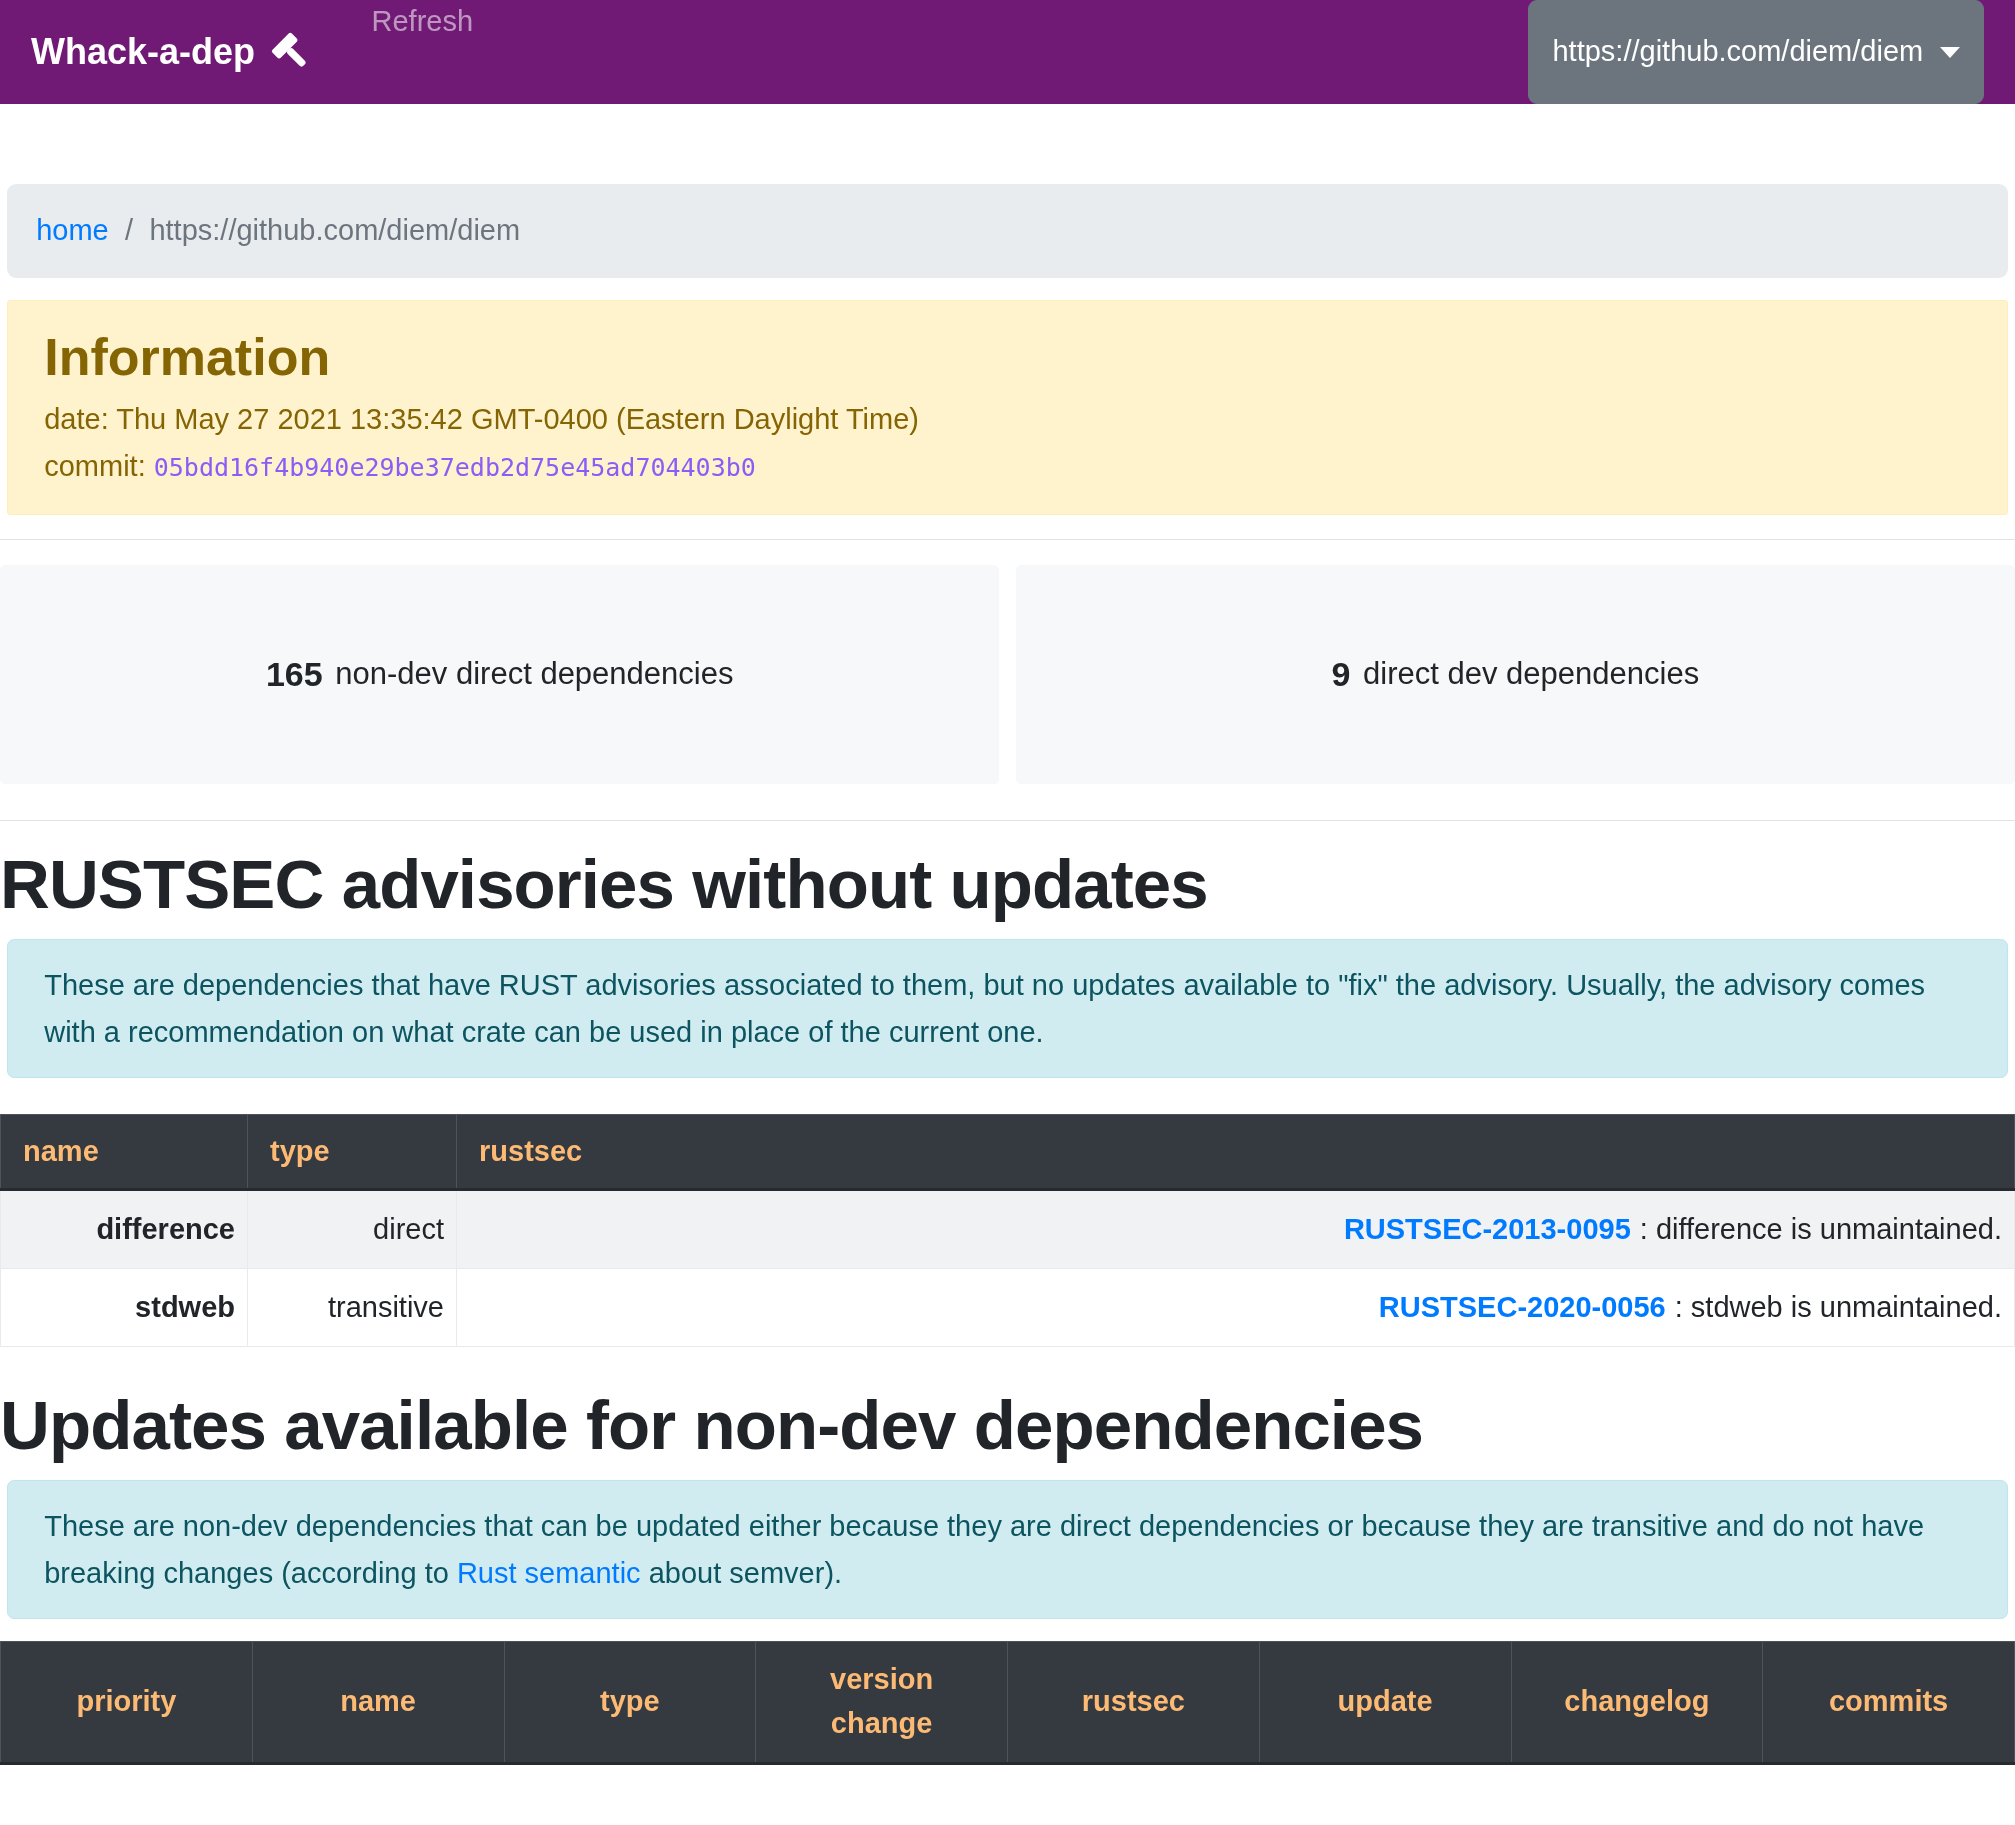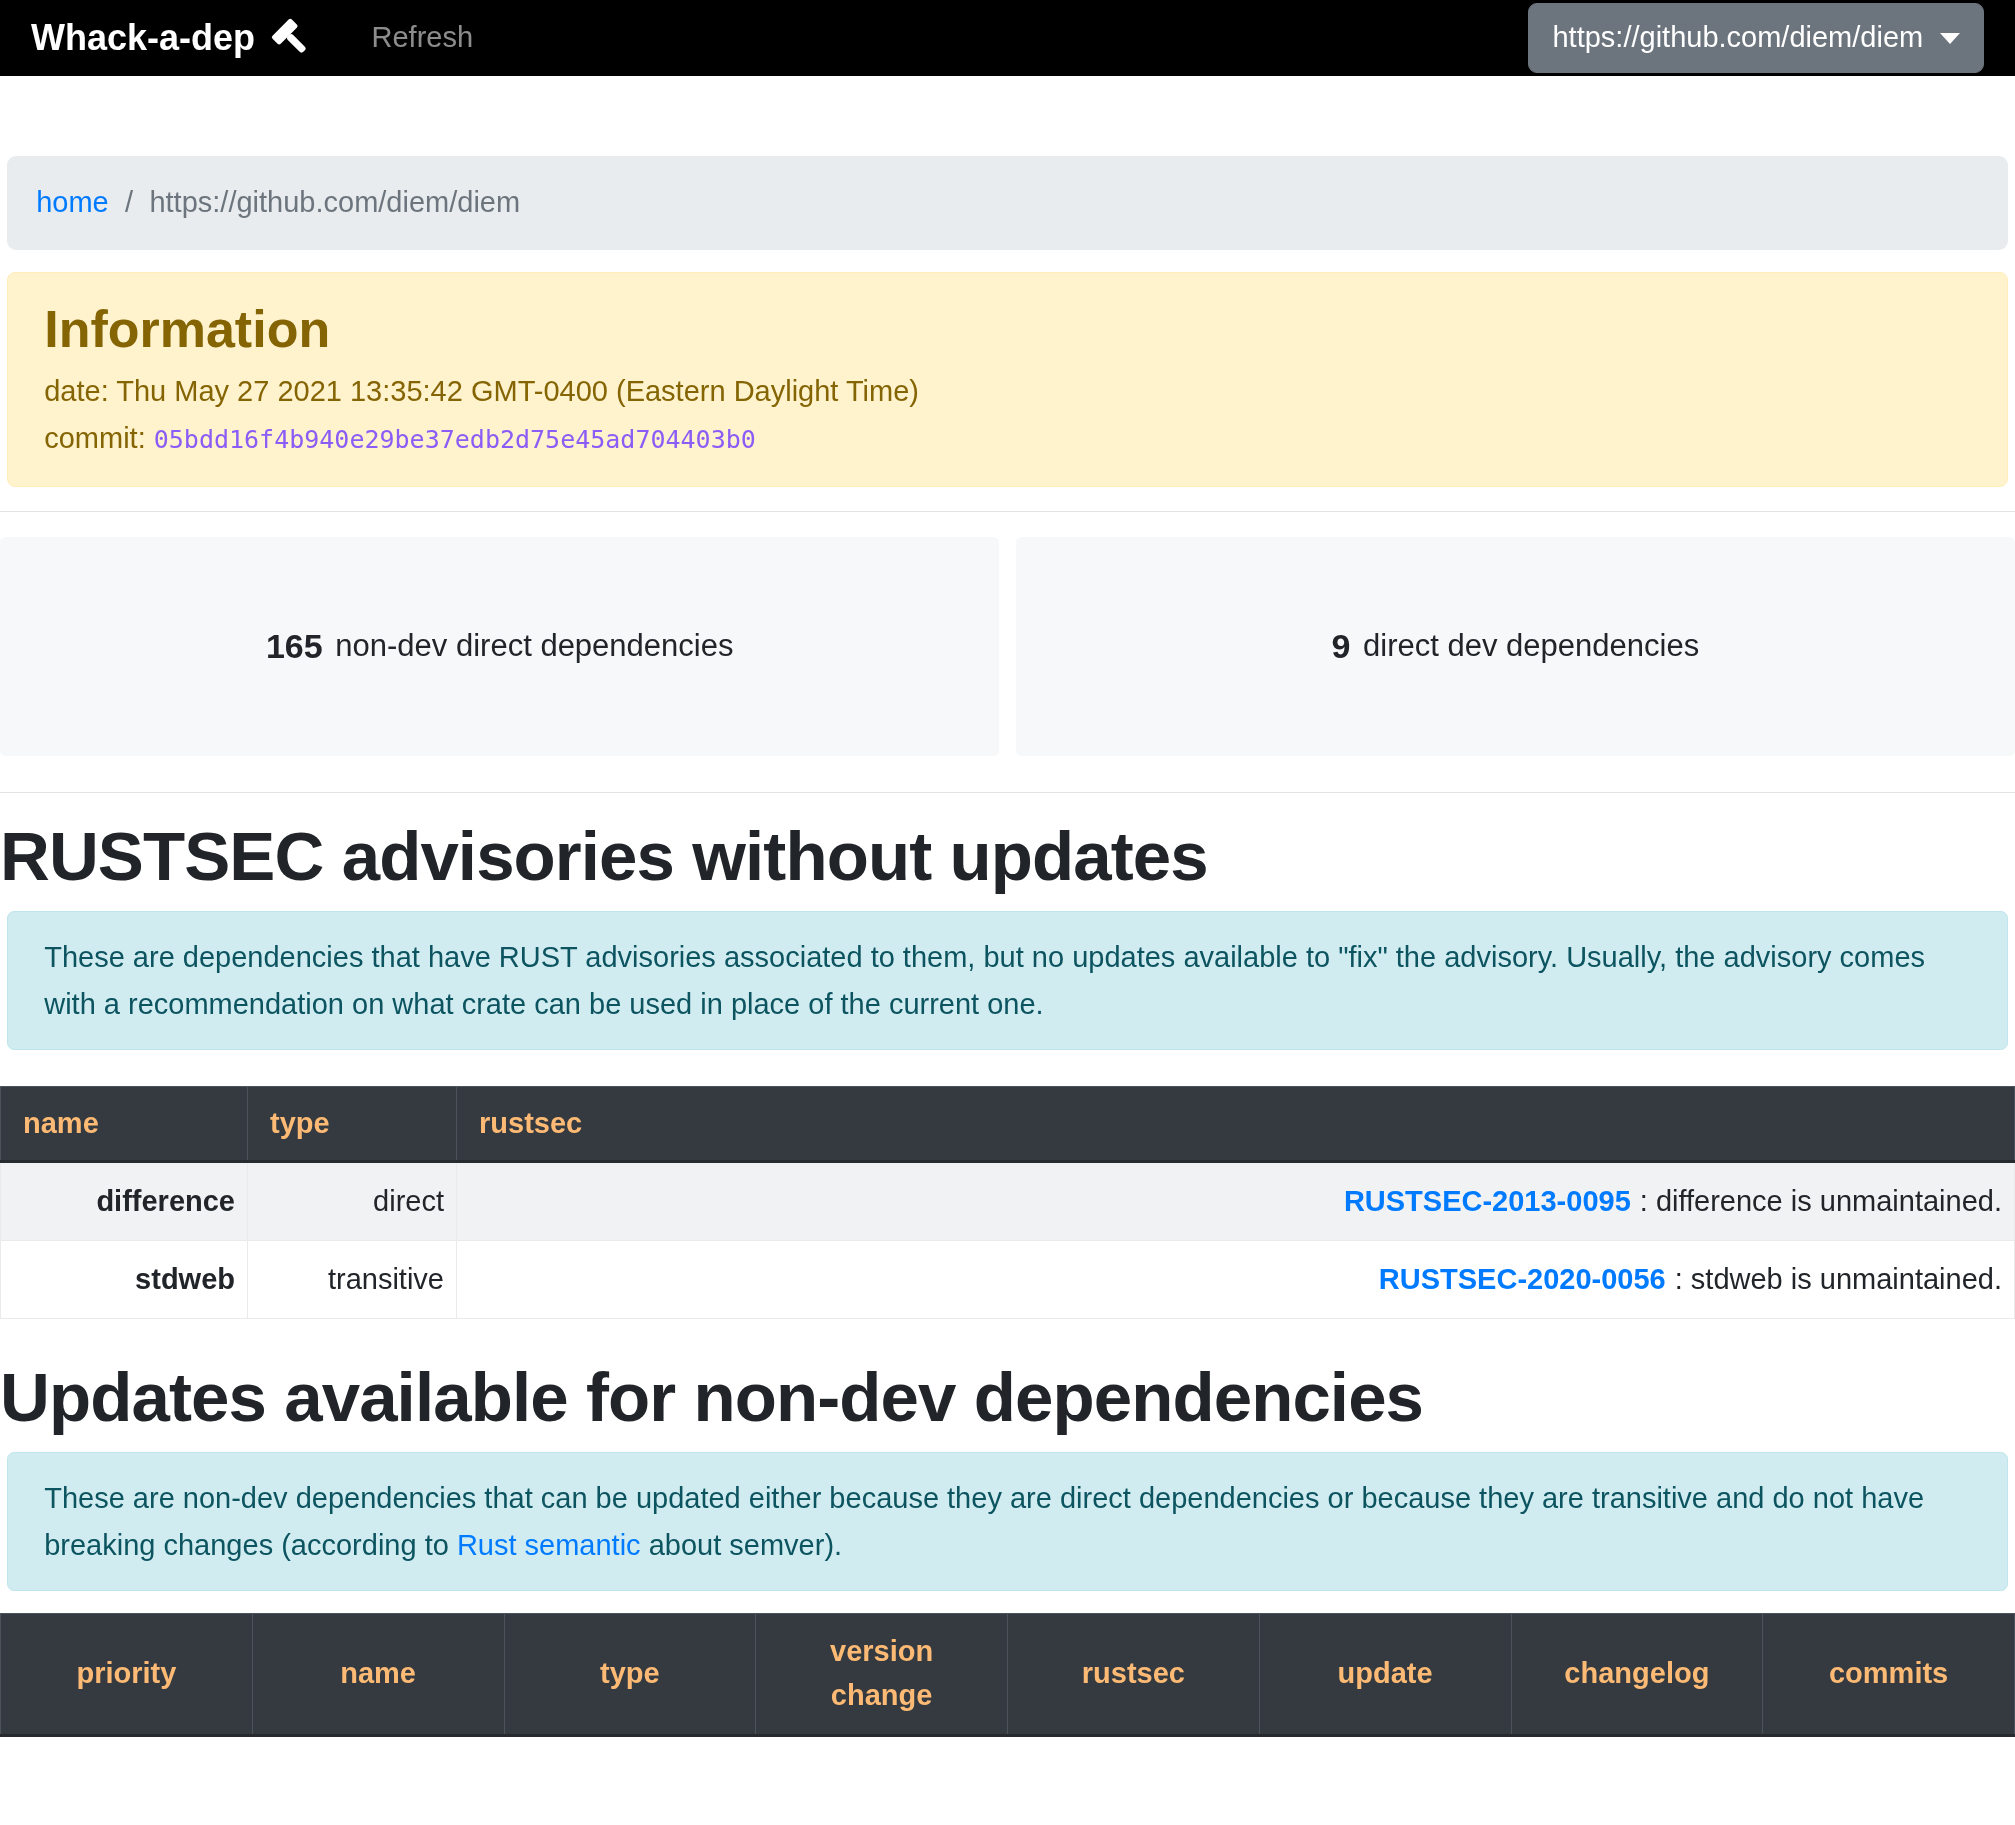--- a/index.html
+++ b/index.html
@@ -7,22 +7,22 @@
   body {
     width: 2015px; height: 1826px; overflow: hidden;
     background:#fff; color:#212529;
     font-family:"Liberation Sans","DejaVu Sans",sans-serif;
     font-size:29px; line-height:1.5;
   }
   a { text-decoration:none; }
 
   
   .navbar {
-    height:76px; background:#000000;
-    display:flex; align-items:center; padding:0 31px;
+    height:104px; background:#701a75;
+    display:flex; padding:0 31px;
   }
   .brand { display:flex; align-items:center; gap:14.5px; color:#fff; font-size:36px; font-weight:700; }
   .brand svg { width:42px; height:42px; display:block; }
   .nav-refresh { margin-left:60px; color:rgba(255,255,255,.55); font-size:29px; }
   .nav-spacer { flex:1; }
   .repo-btn {
     display:flex; align-items:center; gap:16.3px;
     background:#6c757d; border:1.8px solid #6c757d; color:#fff;
     font:inherit; font-size:29px; padding:12.7px 23.5px; border-radius:9px; cursor:pointer;
   }
@@ -32,21 +32,21 @@
   .breadcrumb {
     display:flex; gap:16.3px; margin:80px 7.2px 0; padding:25px 29px;
     background:#e9ecef; border-radius:9px;
   }
   .breadcrumb a { color:#007bff; }
   .breadcrumb .sep, .breadcrumb .current { color:#6c757d; }
 
   
   .alert-warning {
     margin:22px 7.2px 0; padding:27px 36px;
-    background:#fff3cd; border:1.8px solid #ffeeba; border-radius:8px;
+    background:#fff3cd; border:1.8px solid #ffeeba; border-radius:3px;
     color:#856404;
   }
   .alert-warning h2 { margin:0 0 11px; font-size:52px; line-height:1.14; font-weight:700; }
   .alert-warning .line { line-height:1.45; margin-top:5.4px; }
   .commit-link {
     font-family:"DejaVu Sans Mono","Liberation Mono",monospace;
     font-size:25px; color:#8b5cf6;
   }
 
   hr { border:none; border-top:1.8px solid #e2e3e4; }

